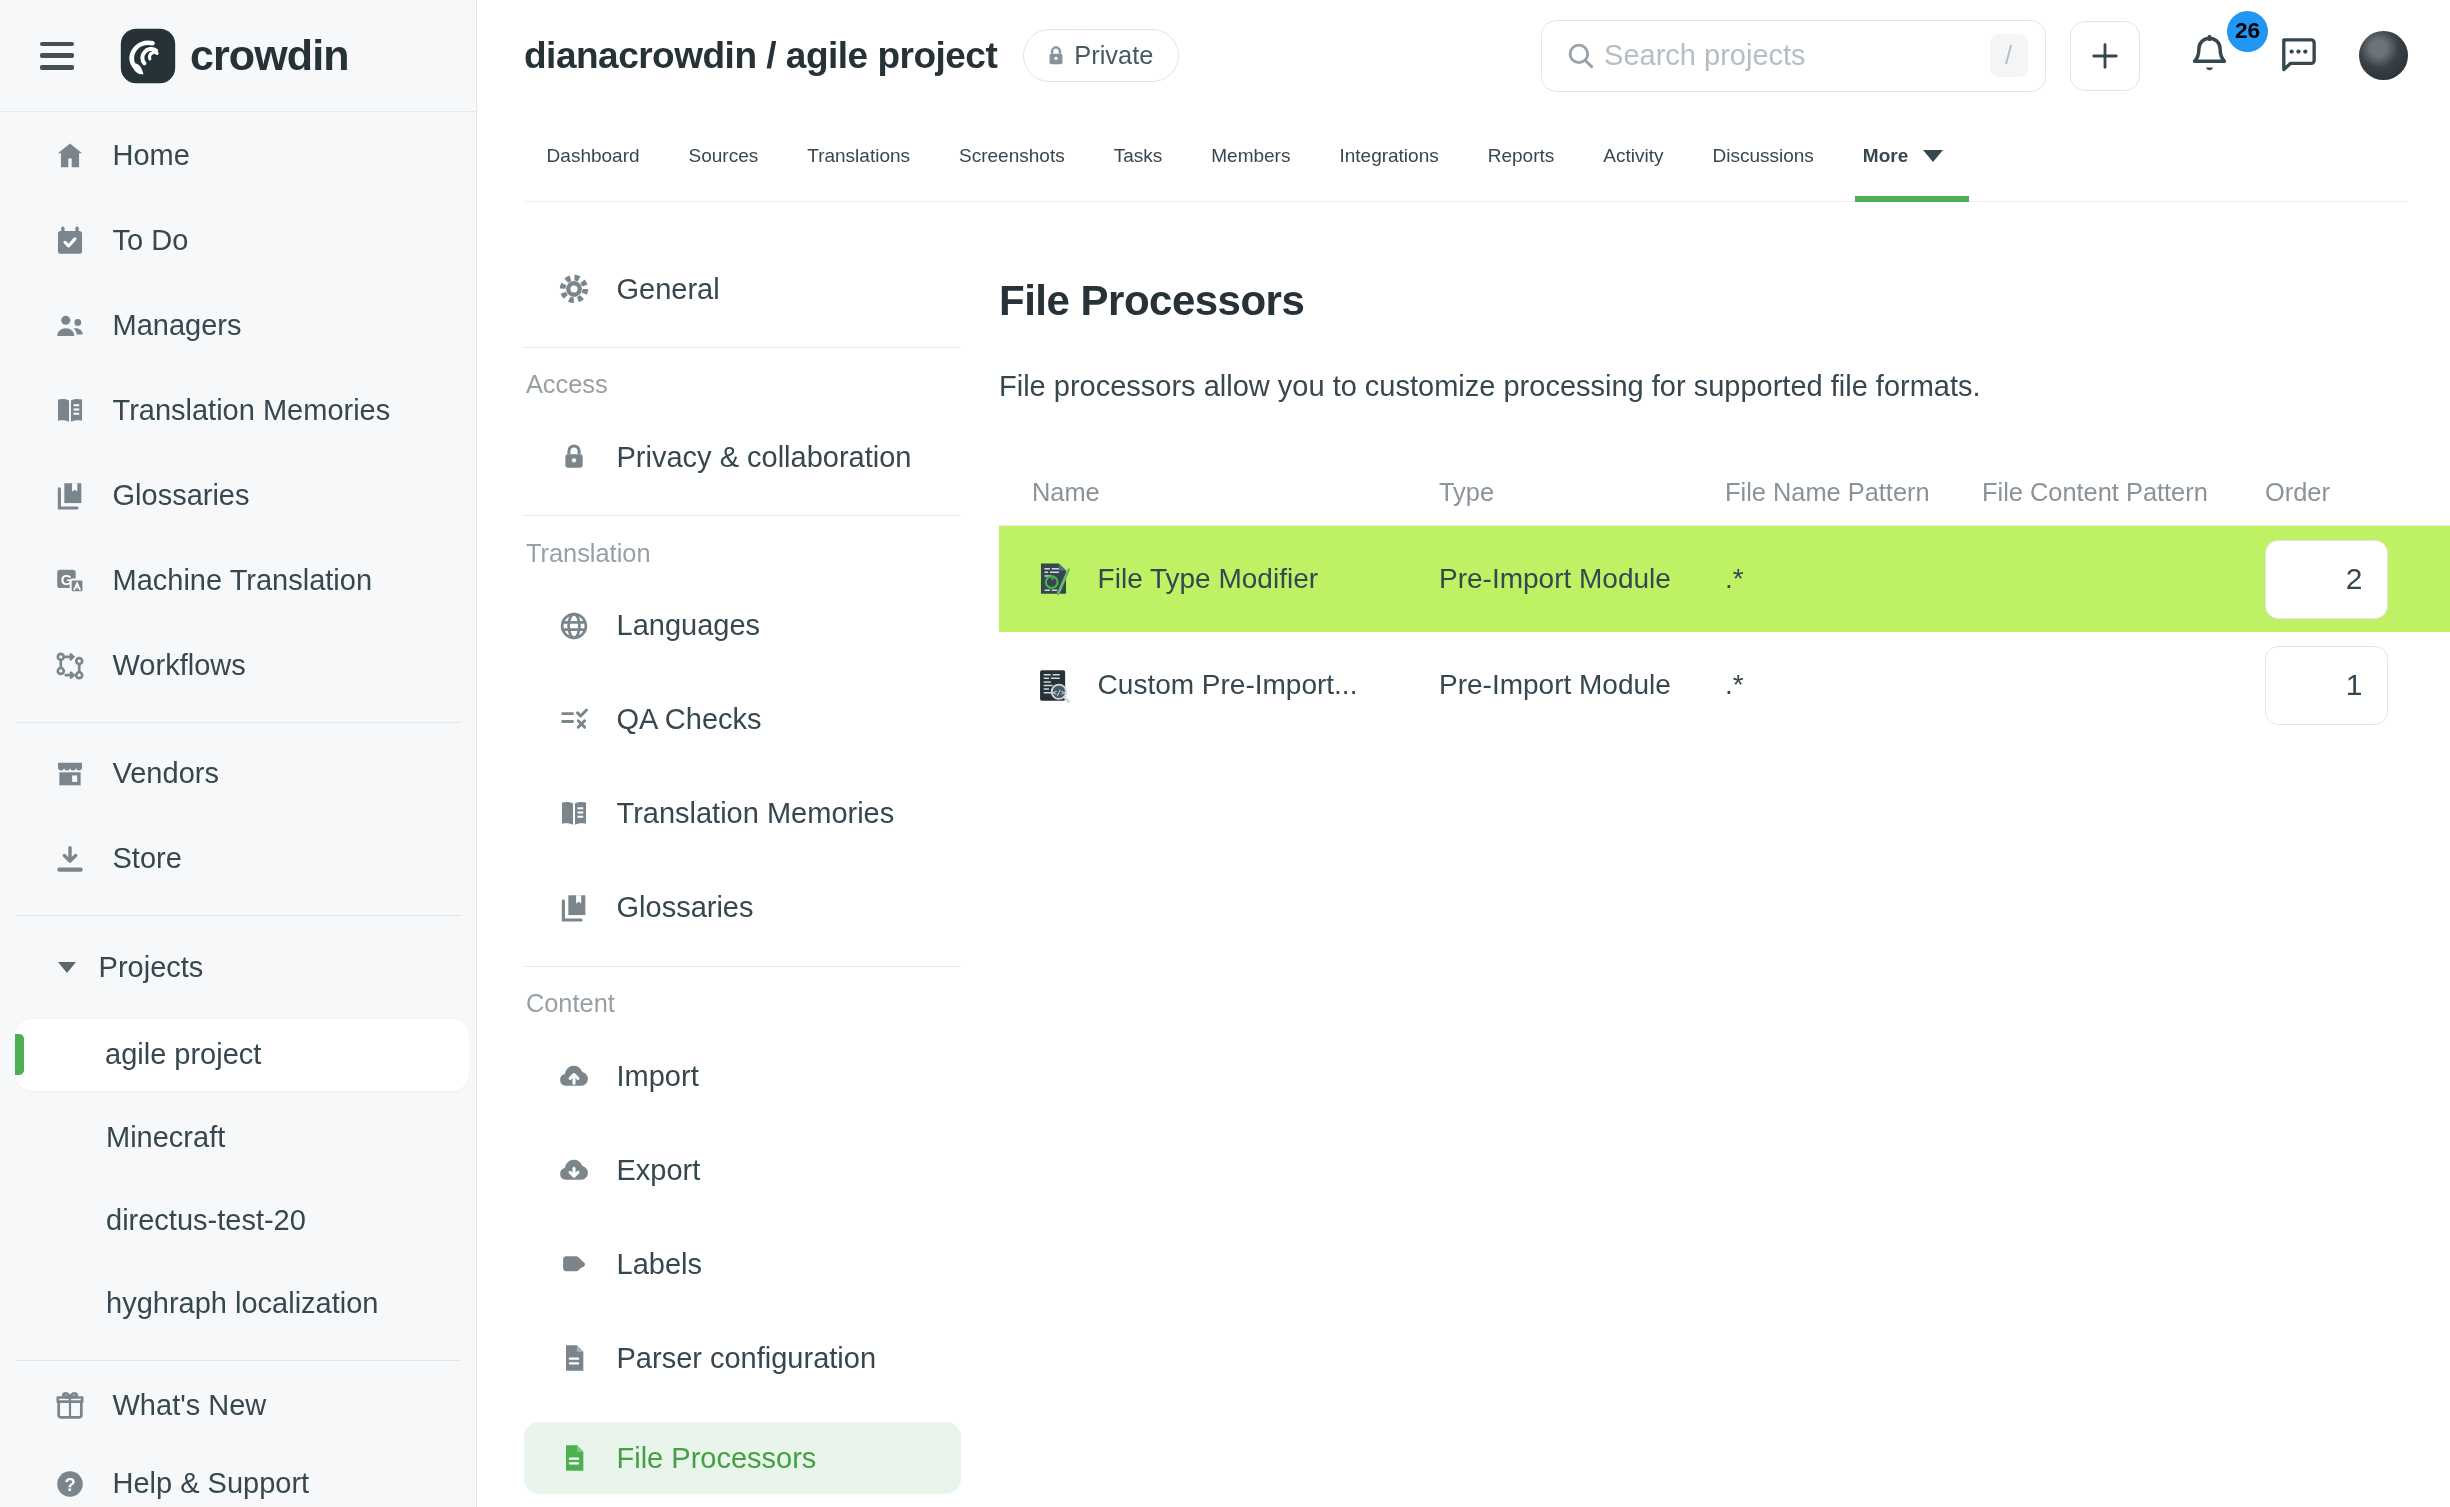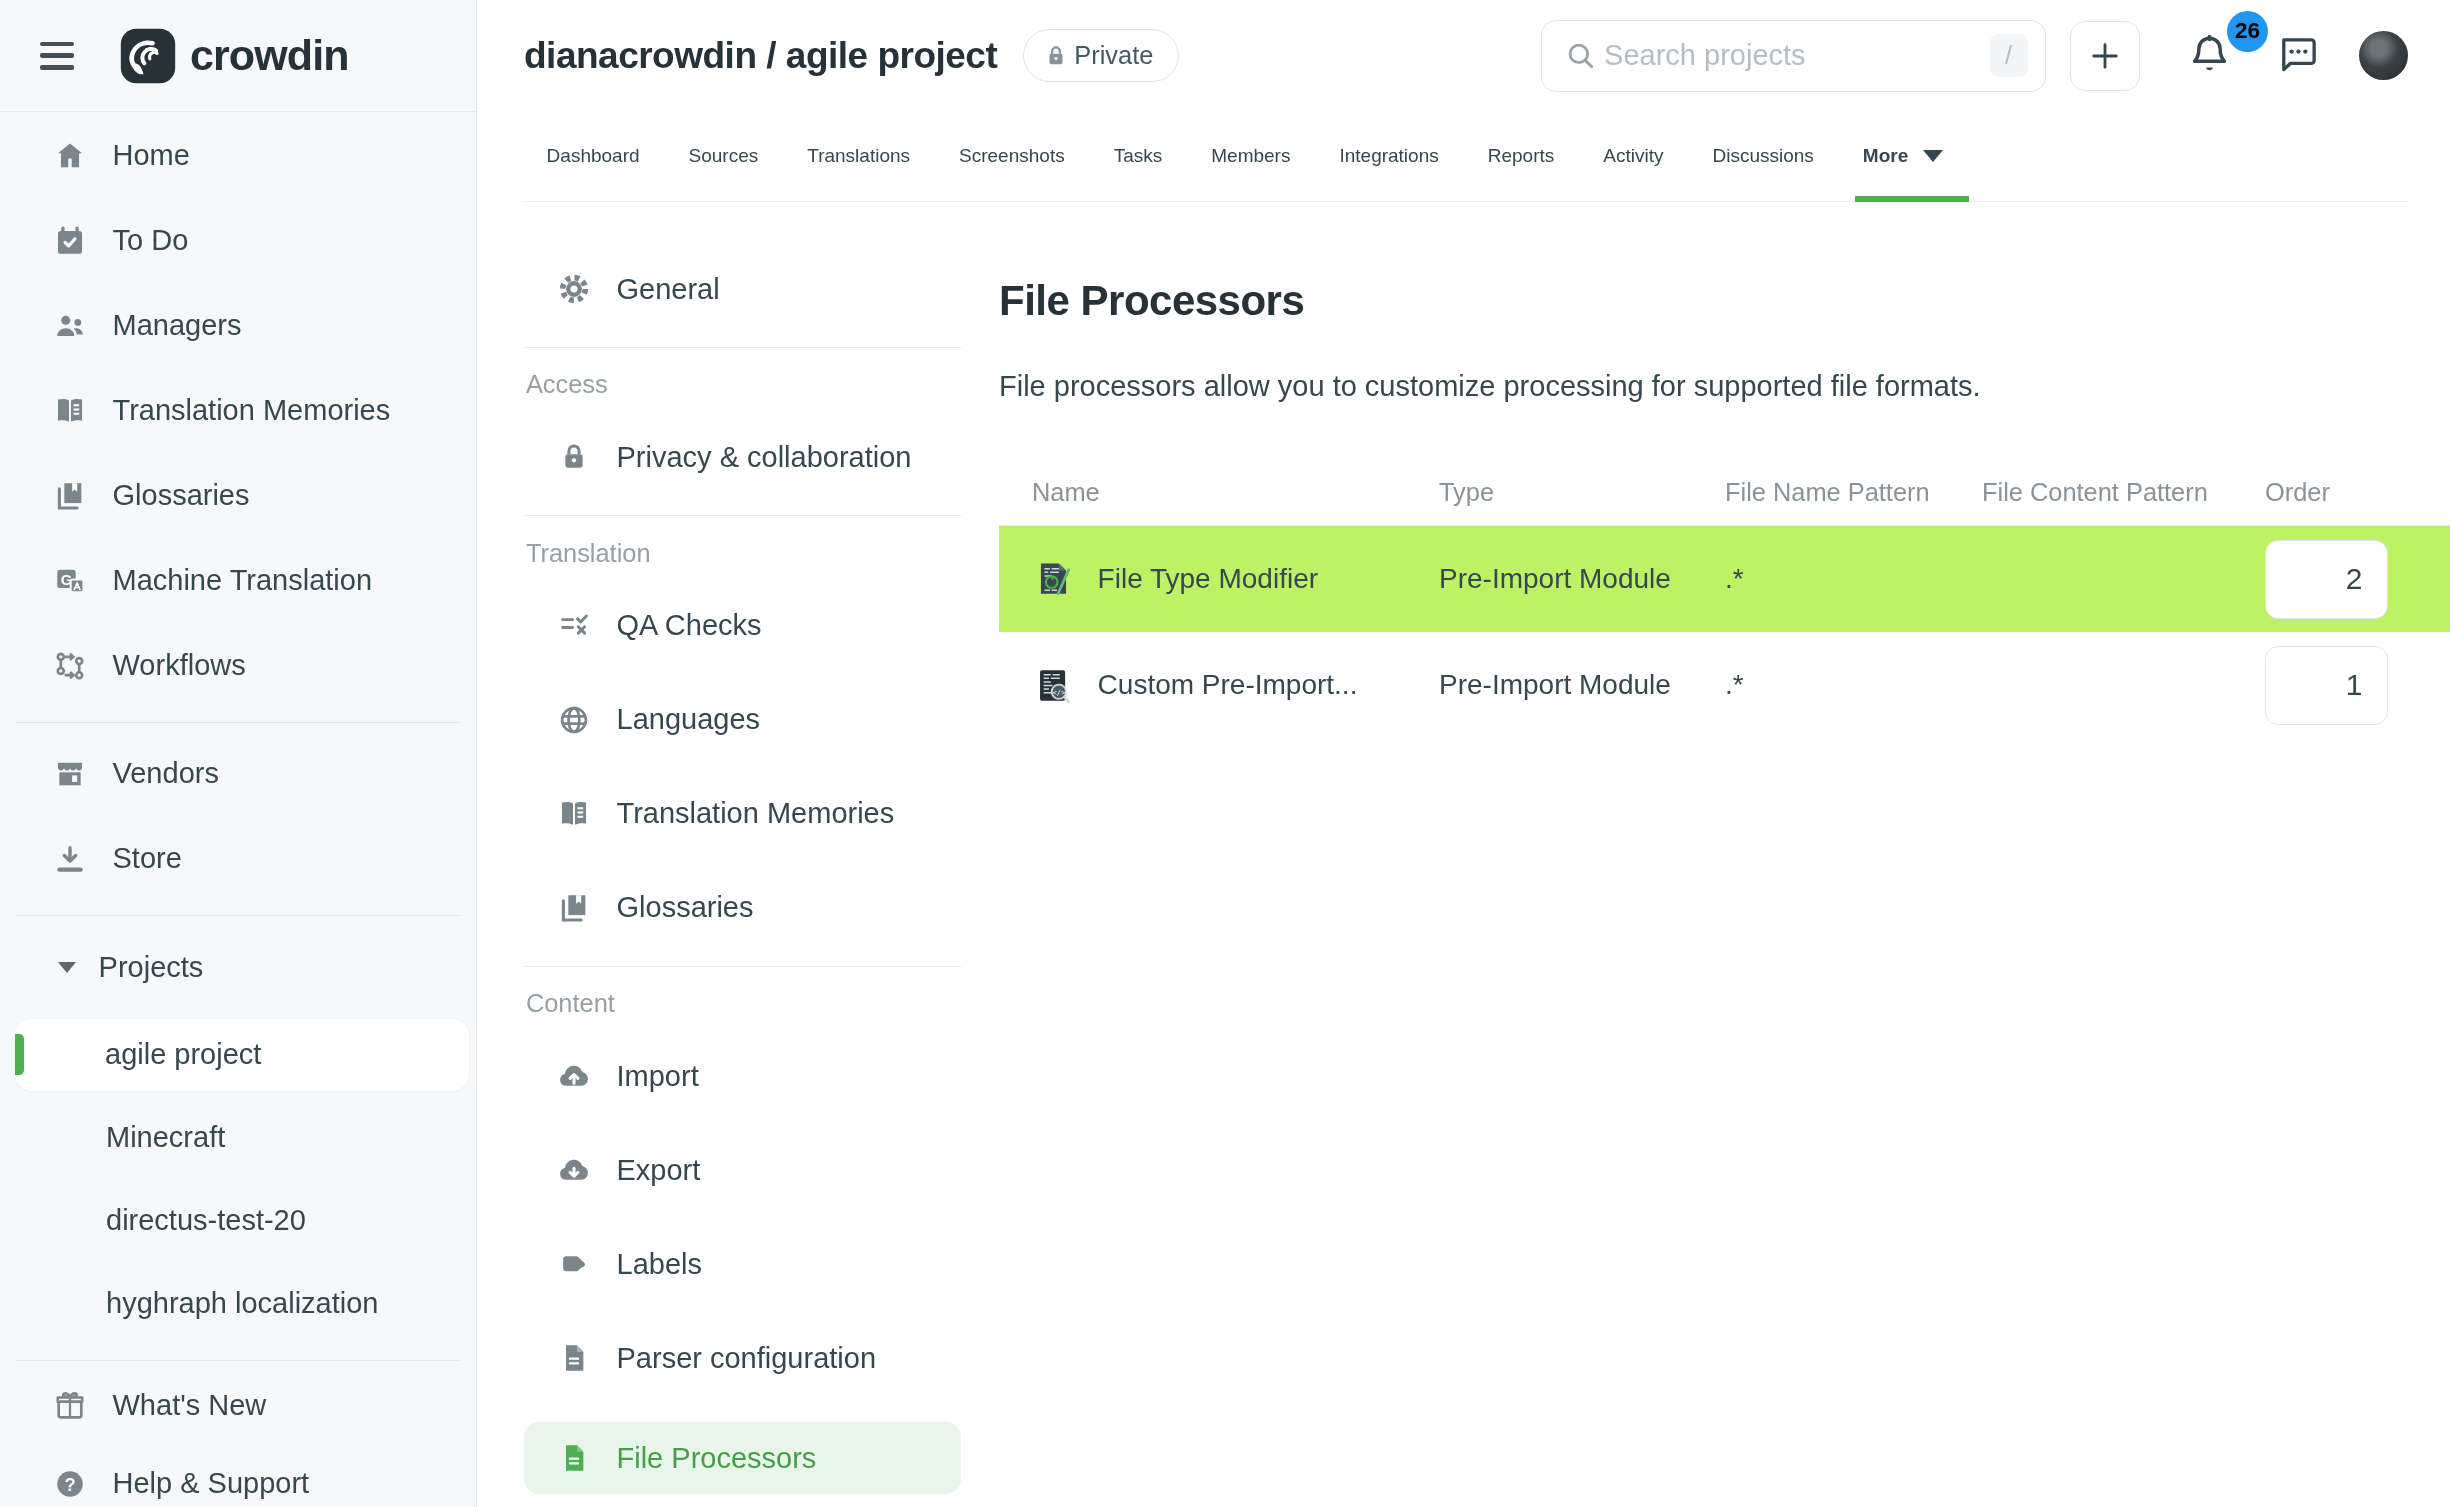--- a/index.html
+++ b/index.html
@@ -345,37 +345,37 @@
                 <rect x="5.5" y="10" width="13" height="10" rx="1.8" fill="#7b868c"></rect>
                 <circle cx="12" cy="14.5" r="1.6" fill="#fff"></circle>
               </svg>
             </span>
           <span class="lbl">Privacy &amp; collaboration</span>
         </div>
         <div class="sn-div"></div>
         <div class="sn-group-label">Translation</div>
         <div class="sn-item">
           <span class="ic">
+              <svg width="34" height="34" viewBox="0 0 24 24" fill="none" stroke="#7b868c" stroke-width="1.9">
+                <circle cx="12" cy="12" r="8.4"></circle>
+                <ellipse cx="12" cy="12" rx="3.8" ry="8.4"></ellipse>
+                <path d="M4 9.4h16M4 14.6h16"></path>
+              </svg>
+            </span>
+          <span class="lbl">Languages</span>
+        </div>
+        <div class="sn-item">
+          <span class="ic">
               <svg width="34" height="34" viewBox="0 0 24 24" fill="none" stroke="#7b868c" stroke-width="2.1" stroke-linecap="round">
                 <path d="M4 7.5h7M4 13h7"></path>
                 <path d="m14.5 7 2.2 2.2L20.8 5" stroke-linejoin="round"></path>
                 <path d="m15 12.5 4.5 4.5M19.5 12.5 15 17"></path>
               </svg>
             </span>
           <span class="lbl">QA Checks</span>
-        </div>
-        <div class="sn-item">
-          <span class="ic">
-              <svg width="34" height="34" viewBox="0 0 24 24" fill="none" stroke="#7b868c" stroke-width="1.9">
-                <circle cx="12" cy="12" r="8.4"></circle>
-                <ellipse cx="12" cy="12" rx="3.8" ry="8.4"></ellipse>
-                <path d="M4 9.4h16M4 14.6h16"></path>
-              </svg>
-            </span>
-          <span class="lbl">Languages</span>
         </div>
         <div class="sn-item">
           <span class="ic">
               <svg width="34" height="34" viewBox="0 0 24 24" fill="#7b868c">
                 <path d="M11.3 4.6C9.6 3.5 6.9 3.2 3.5 3.9v14.9c3.2-.6 5.9-.3 7.8.8zM12.7 4.6c1.7-1.1 4.4-1.4 7.8-.7v14.9c-3.2-.6-5.9-.3-7.8.8z"></path>
                 <path d="M14.5 8h4M14.5 11h4M14.5 14h4" stroke="#fff" stroke-width="1.4"></path>
               </svg>
             </span>
           <span class="lbl">Translation Memories</span>
         </div>

